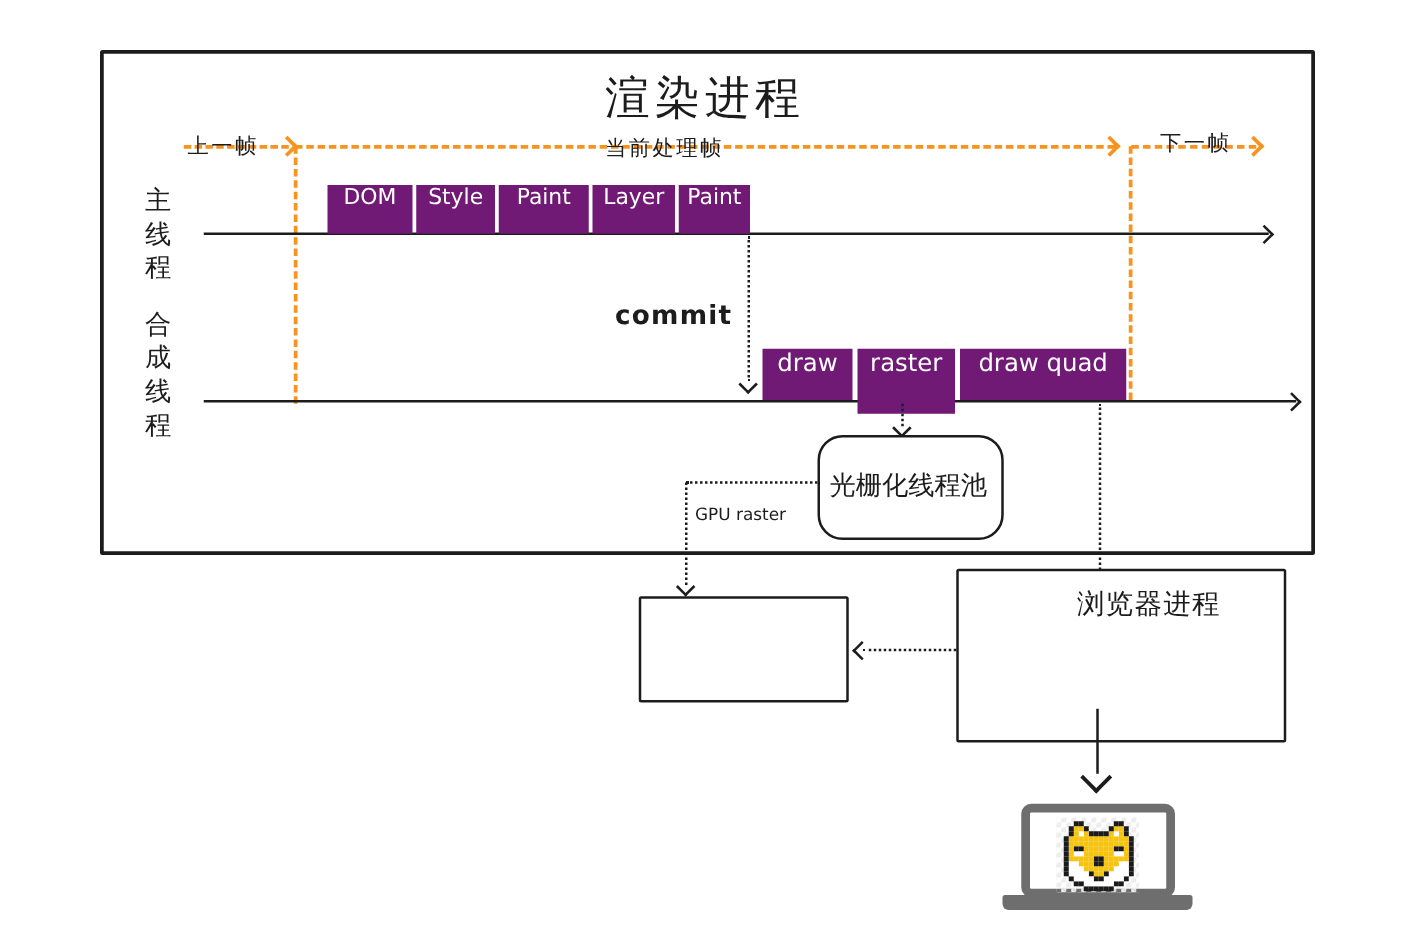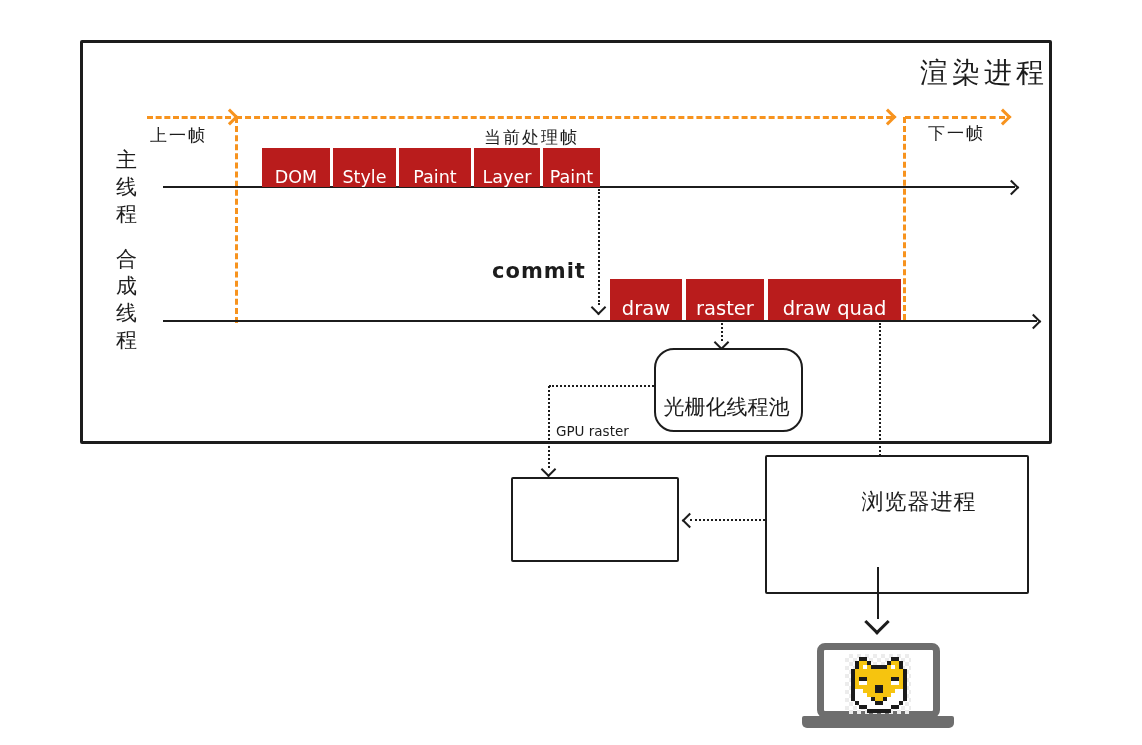--- a/index.html
+++ b/index.html
@@ -15,30 +15,30 @@
   .vdash-o{position:absolute;border-left:3px dashed #f7931e;}
   
   .chev{position:absolute;width:9px;height:9px;
         border-top:2.5px solid #1c1c1c;border-right:2.5px solid #1c1c1c;}
   .chev.o{border-color:#f7931e;border-width:3px;}
   .chev.r{transform:rotate(45deg);}
   .chev.d{transform:rotate(135deg);}
   .chev.l{transform:rotate(-135deg);}
   .chev.big{width:15px;height:15px;border-width:3px;}
   
-  .bluebox{position:absolute;background:#b91c1c;color:#fff;display:flex;
-           align-items:flex-end;justify-content:center;font-size:17.5px;}
+  .bluebox{position:absolute;background:#701a75;color:#fff;display:flex;
+           align-items:flex-start;justify-content:center;font-size:17.5px;}
   .bluebox.row2{font-size:19.5px;}
   .outline-box{position:absolute;border:2.6px solid #1c1c1c;background:#fff;border-radius:2px;}
   .vlabel{position:absolute;width:27px;font-size:21px;line-height:1.28;text-align:center;
           word-break:break-all;}
-  .lbl{position:absolute;white-space:nowrap;margin-top:19px;}
+  .lbl{position:absolute;white-space:nowrap;}
   .frame-lbl{font-size:17px;letter-spacing:2px;}
-  .title{position:absolute;left:80px;width:968px;top:54px;text-align:right;
-         font-size:28px;letter-spacing:4px;font-weight:500;}
+  .title{position:absolute;left:80px;width:968px;top:54px;text-align:center;
+         font-size:36px;letter-spacing:4px;font-weight:500;}
   .proc-title{font-size:22px;letter-spacing:1px;}
   .checker{position:absolute;
      background-image:
        linear-gradient(45deg,#ececec 25%,transparent 25%,transparent 75%,#ececec 75%),
        linear-gradient(45deg,#ececec 25%,transparent 25%,transparent 75%,#ececec 75%);
      background-size:8px 8px;background-position:0 0,4px 4px;}
 </style>
 </head>
 <body>
 
@@ -87,21 +87,21 @@
   <div class="vdot" style="left:598px;top:189px;height:116px;"></div>
   <div class="chev d" style="left:593px;top:302px;"></div>
 
   <div class="vlabel" style="left:113px;top:246px;">合成线程</div>
   <div class="hline" style="left:163px;top:320px;width:874px;"></div>
   <div class="chev r" style="left:1028px;top:316px;"></div>
 
   <div class="bluebox row2" style="left:610px;top:279px;width:72px;height:41px;">
     <span>draw</span>
     </div>
-  <div class="bluebox row2" style="left:686px;top:279px;width:78px;height:41px;">
+  <div class="bluebox row2" style="left:686px;top:279px;width:78px;height:52px;">
     <span>raster</span>
     </div>
   <div class="bluebox row2" style="left:768px;top:279px;width:133px;height:41px;">
     <span>draw quad</span>
     </div>
 
   <div class="vdot" style="left:721px;top:323px;height:18px;"></div>
   <div class="chev d" style="left:716px;top:337px;"></div>
 
   <div class="outline-box" style="left:654px;top:348px;width:145px;height:80px;border-radius:20px;"></div>

